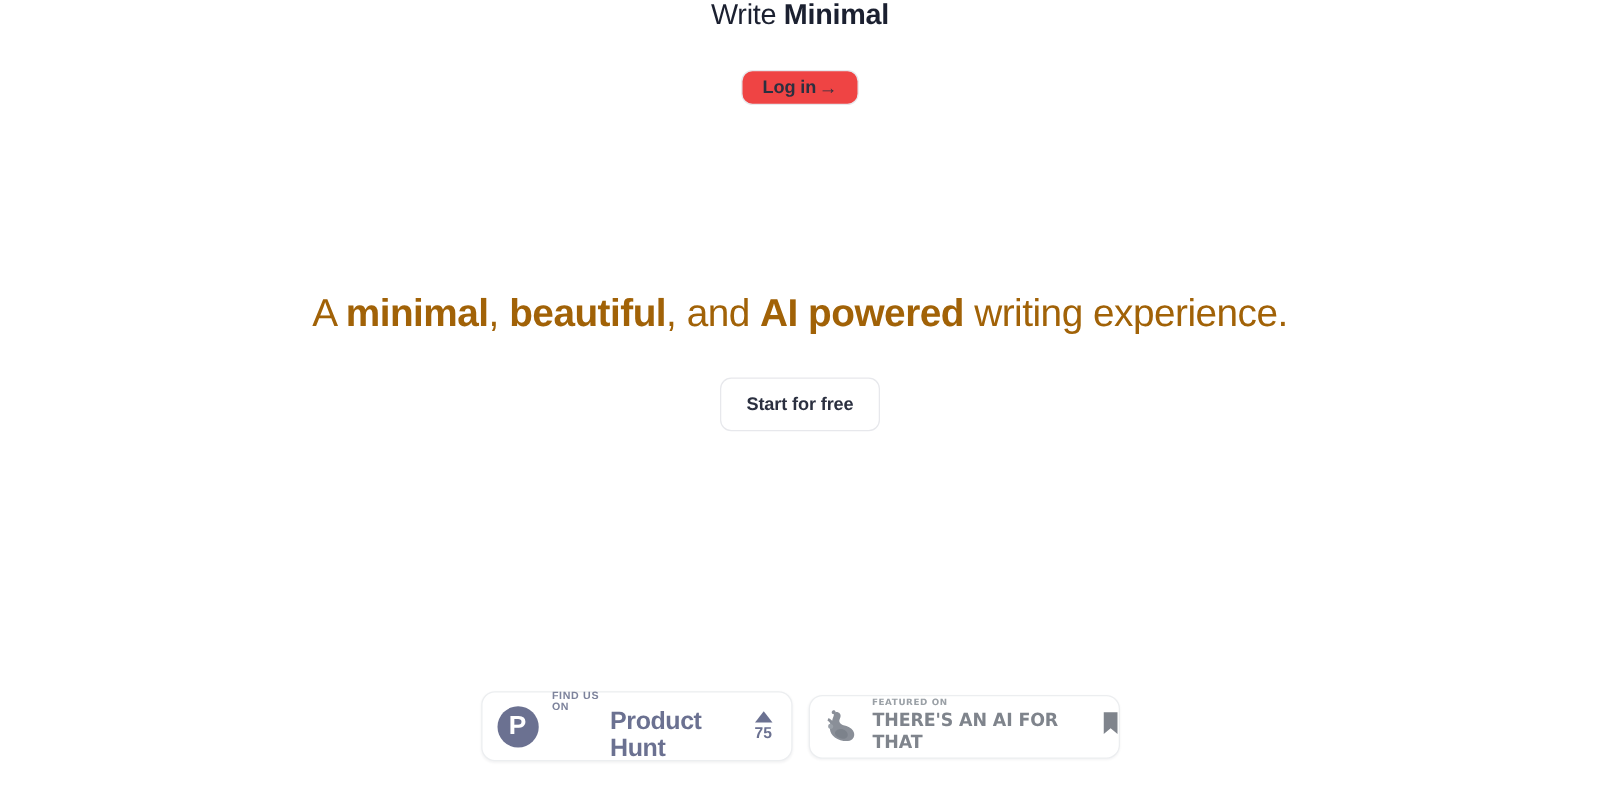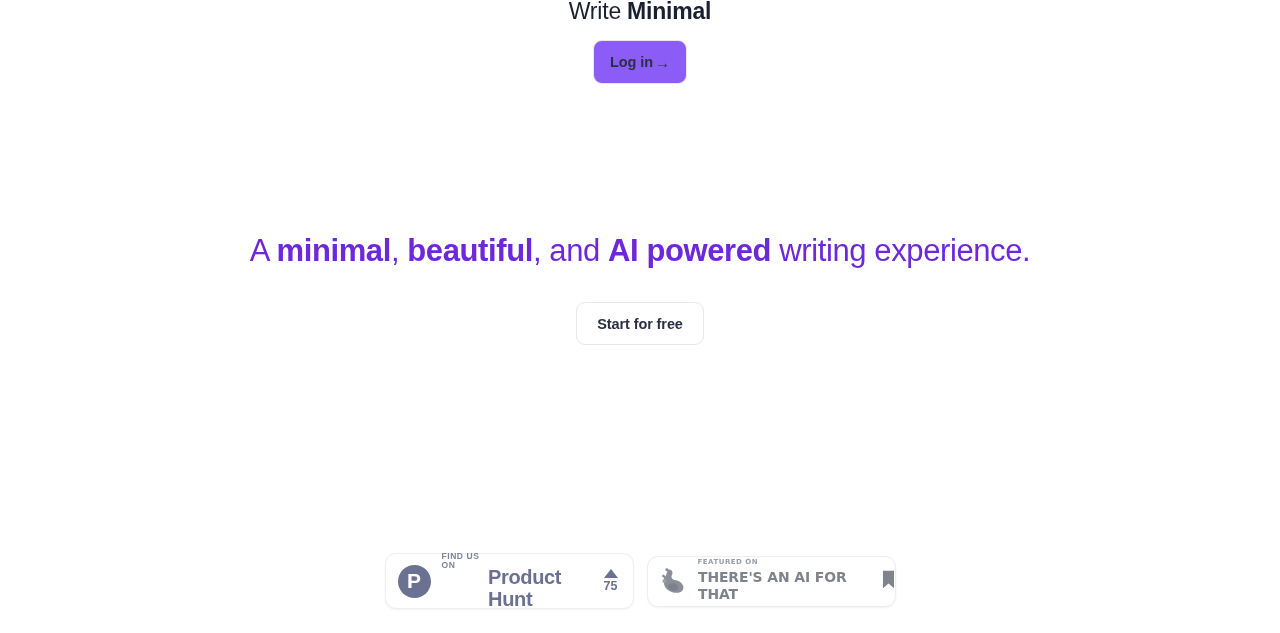--- a/index.html
+++ b/index.html
@@ -39,25 +39,25 @@
     align-items: baseline;
     gap: 6px;
   }
   .brand-light { font-weight: 400; }
   .brand-bold  { font-weight: 700; }
 
   .login-button {
     display: inline-flex;
     align-items: center;
     gap: 1px;
-    height: 44px;
+    height: 28px;
     padding: 0 16px;
     border: 1px solid #e7e8ec;
     border-radius: 9px;
-    background: #8b5cf6;
+    background: #ef4444;
     font-family: "Liberation Sans", sans-serif;
     font-size: 14.5px;
     font-weight: 700;
     color: #2b3040;
     cursor: pointer;
     letter-spacing: -0.1px;
   }
   .login-arrow { font-size: 15px; line-height: 1; margin-left: 1px; }
 
   
@@ -71,21 +71,21 @@
     align-items: center;
     justify-content: center;
     padding-bottom: 56px;
   }
   .headline {
     margin: 0;
     font-size: 31px;
     font-weight: 400;
     line-height: 1.25;
     letter-spacing: -0.4px;
-    color: #6d28d9;
+    color: #a16207;
     text-align: center;
     white-space: nowrap;
   }
   .headline b { font-weight: 700; }
 
   .cta-row {
     margin-top: 32px;
     display: flex;
     align-items: flex-end;
     gap: 17px;

